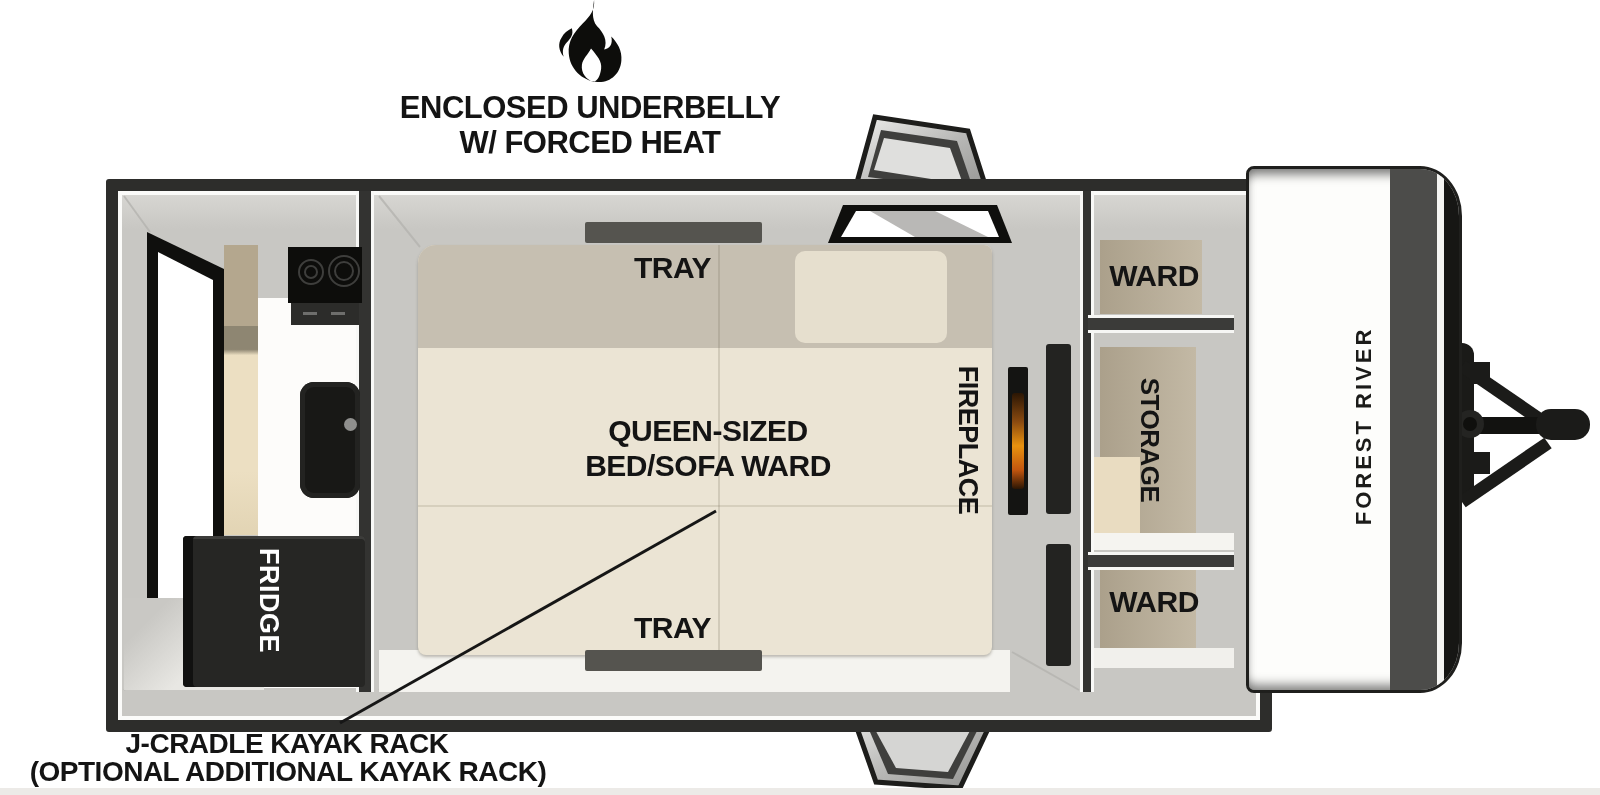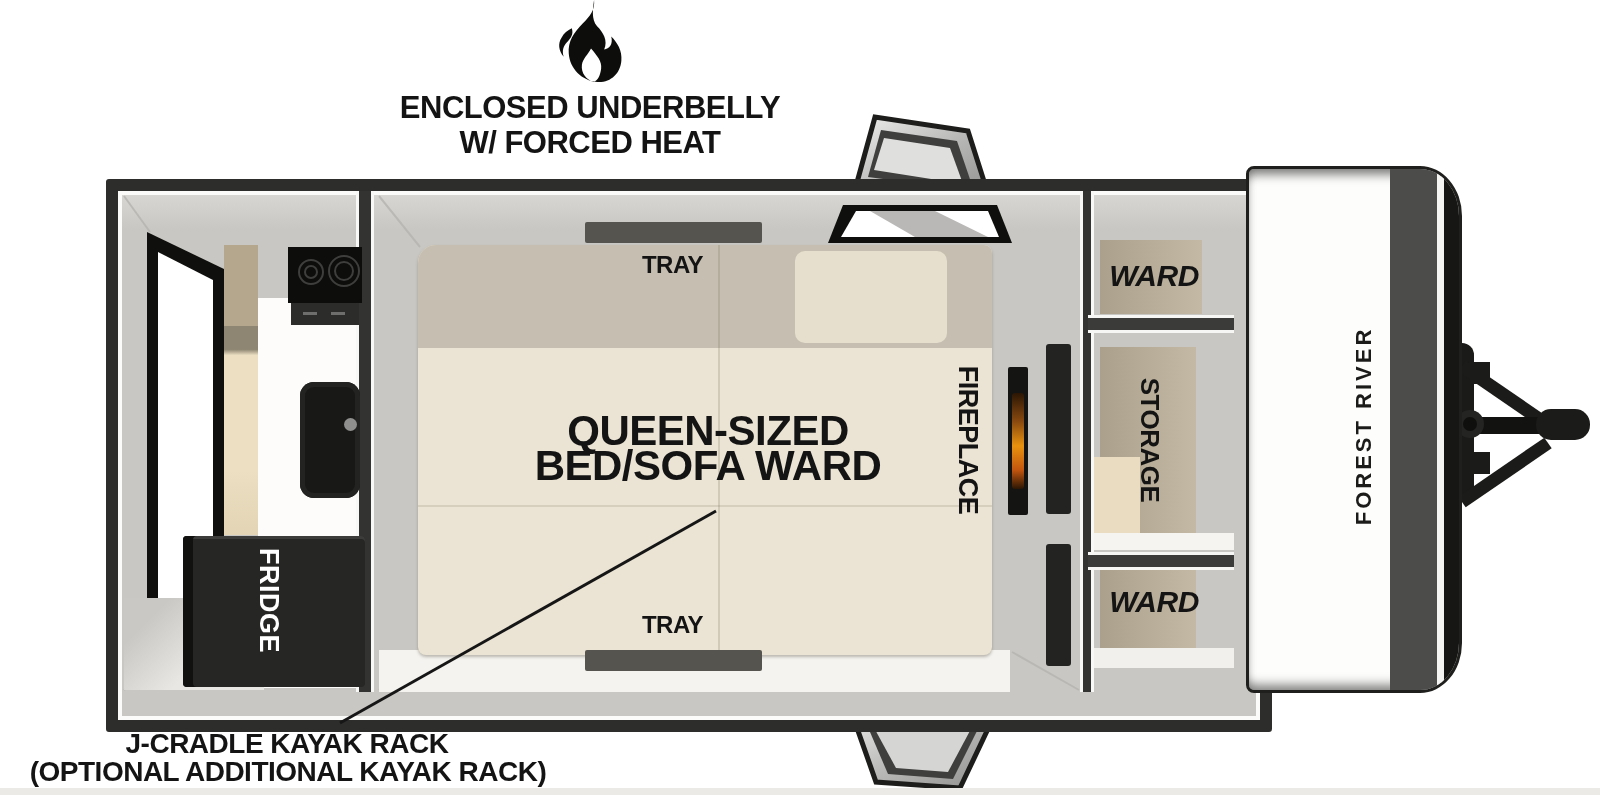--- a/index.html
+++ b/index.html
@@ -58,42 +58,42 @@
   .bed{left:418px;top:245px;width:574px;height:410px;background:#ebe4d4;
        border-radius:18px 8px 8px 8px;box-shadow:0 2px 3px rgba(80,75,60,.35);}
   .bed-band{position:absolute;left:0;top:0;width:574px;height:103px;background:#c6bfb1;
        border-radius:18px 8px 0 0;}
   .bed-pillow{position:absolute;left:377px;top:6px;width:152px;height:92px;background:#e6dfce;border-radius:10px;}
   .bed-seam-v{position:absolute;left:300px;top:0;width:2px;height:410px;background:rgba(120,110,90,.22);}
   .bed-seam-h{position:absolute;left:0;top:260px;width:574px;height:2px;background:rgba(120,110,90,.18);}
   .tray-bar{width:177px;height:21px;background:#55544f;border-radius:2px;}
   .tray1{left:585px;top:222px;}
   .tray2{left:585px;top:650px;}
-  .tray-lbl{left:600px;width:145px;font-size:24px;}
+  .tray-lbl{left:600px;width:145px;font-size:30px;}
   .fp-strip{left:1008px;top:367px;width:20px;height:148px;background:#141412;border-radius:2px;}
   .fp-flame{position:absolute;left:4px;top:26px;width:12px;height:96px;border-radius:3px;
        background:linear-gradient(180deg,#2b1604,#8a4a10 30%,#e8920f 55%,#c3560f 80%,#2b1604);}
   .panel{background:#232321;border-radius:3px;}
   .pan1{left:1046px;top:344px;width:25px;height:170px;}
   .pan2{left:1046px;top:544px;width:25px;height:122px;}
-  .queen{left:518px;top:413px;width:380px;font-size:42px;line-height:35px;}
+  .queen{left:518px;top:413px;width:380px;font-size:30px;line-height:35px;}
   .fireplace-lbl{left:982px;top:350px;width:180px;height:30px;font-size:27px;}
 
   
   .tanback{background:linear-gradient(90deg,#aba08b,#c3b9a5);}
   .w1back{left:1100px;top:240px;width:102px;height:74px;}
   .stback{left:1100px;top:347px;width:96px;height:186px;}
   .stbeige{left:1094px;top:457px;width:46px;height:76px;background:#e9dcc1;}
   .stshelf{left:1094px;top:533px;width:140px;height:17px;background:#f5f4f0;}
   .w2back{left:1100px;top:570px;width:96px;height:80px;}
   .w2floor{left:1094px;top:648px;width:140px;height:20px;background:#f1f0ec;}
   .wardbar{left:1088px;width:146px;height:12px;background:#3b3b39;
        border-top:3px solid #f6f6f4;border-bottom:3px solid #f6f6f4;}
   .wb1{top:315px;} .wb2{top:552px;}
-  .ward-lbl{left:1094px;width:120px;font-size:30px;font-style:italic;}
+  .ward-lbl{left:1094px;width:120px;font-size:30px;}
   .storage-lbl{left:1163px;top:356px;width:168px;height:28px;font-size:26px;}
 
   
   .cap{left:1246px;top:166px;width:210px;height:521px;background:#fdfdfb;
        border:3px solid #1f1f1d;border-radius:8px 42px 42px 8px / 8px 50px 50px 8px;
        overflow:hidden;z-index:4;
        box-shadow:inset 0 10px 11px -5px rgba(0,0,0,.55), inset 0 -10px 11px -5px rgba(0,0,0,.5);}
   .cap-stripe{position:absolute;left:141px;top:0;width:47px;height:100%;background:#4c4c4a;}
   .cap-sliver{position:absolute;left:188px;top:0;width:7px;height:100%;background:#f4f4f2;}
   .cap-edge{position:absolute;left:195px;top:0;width:15px;height:100%;background:#161614;}

